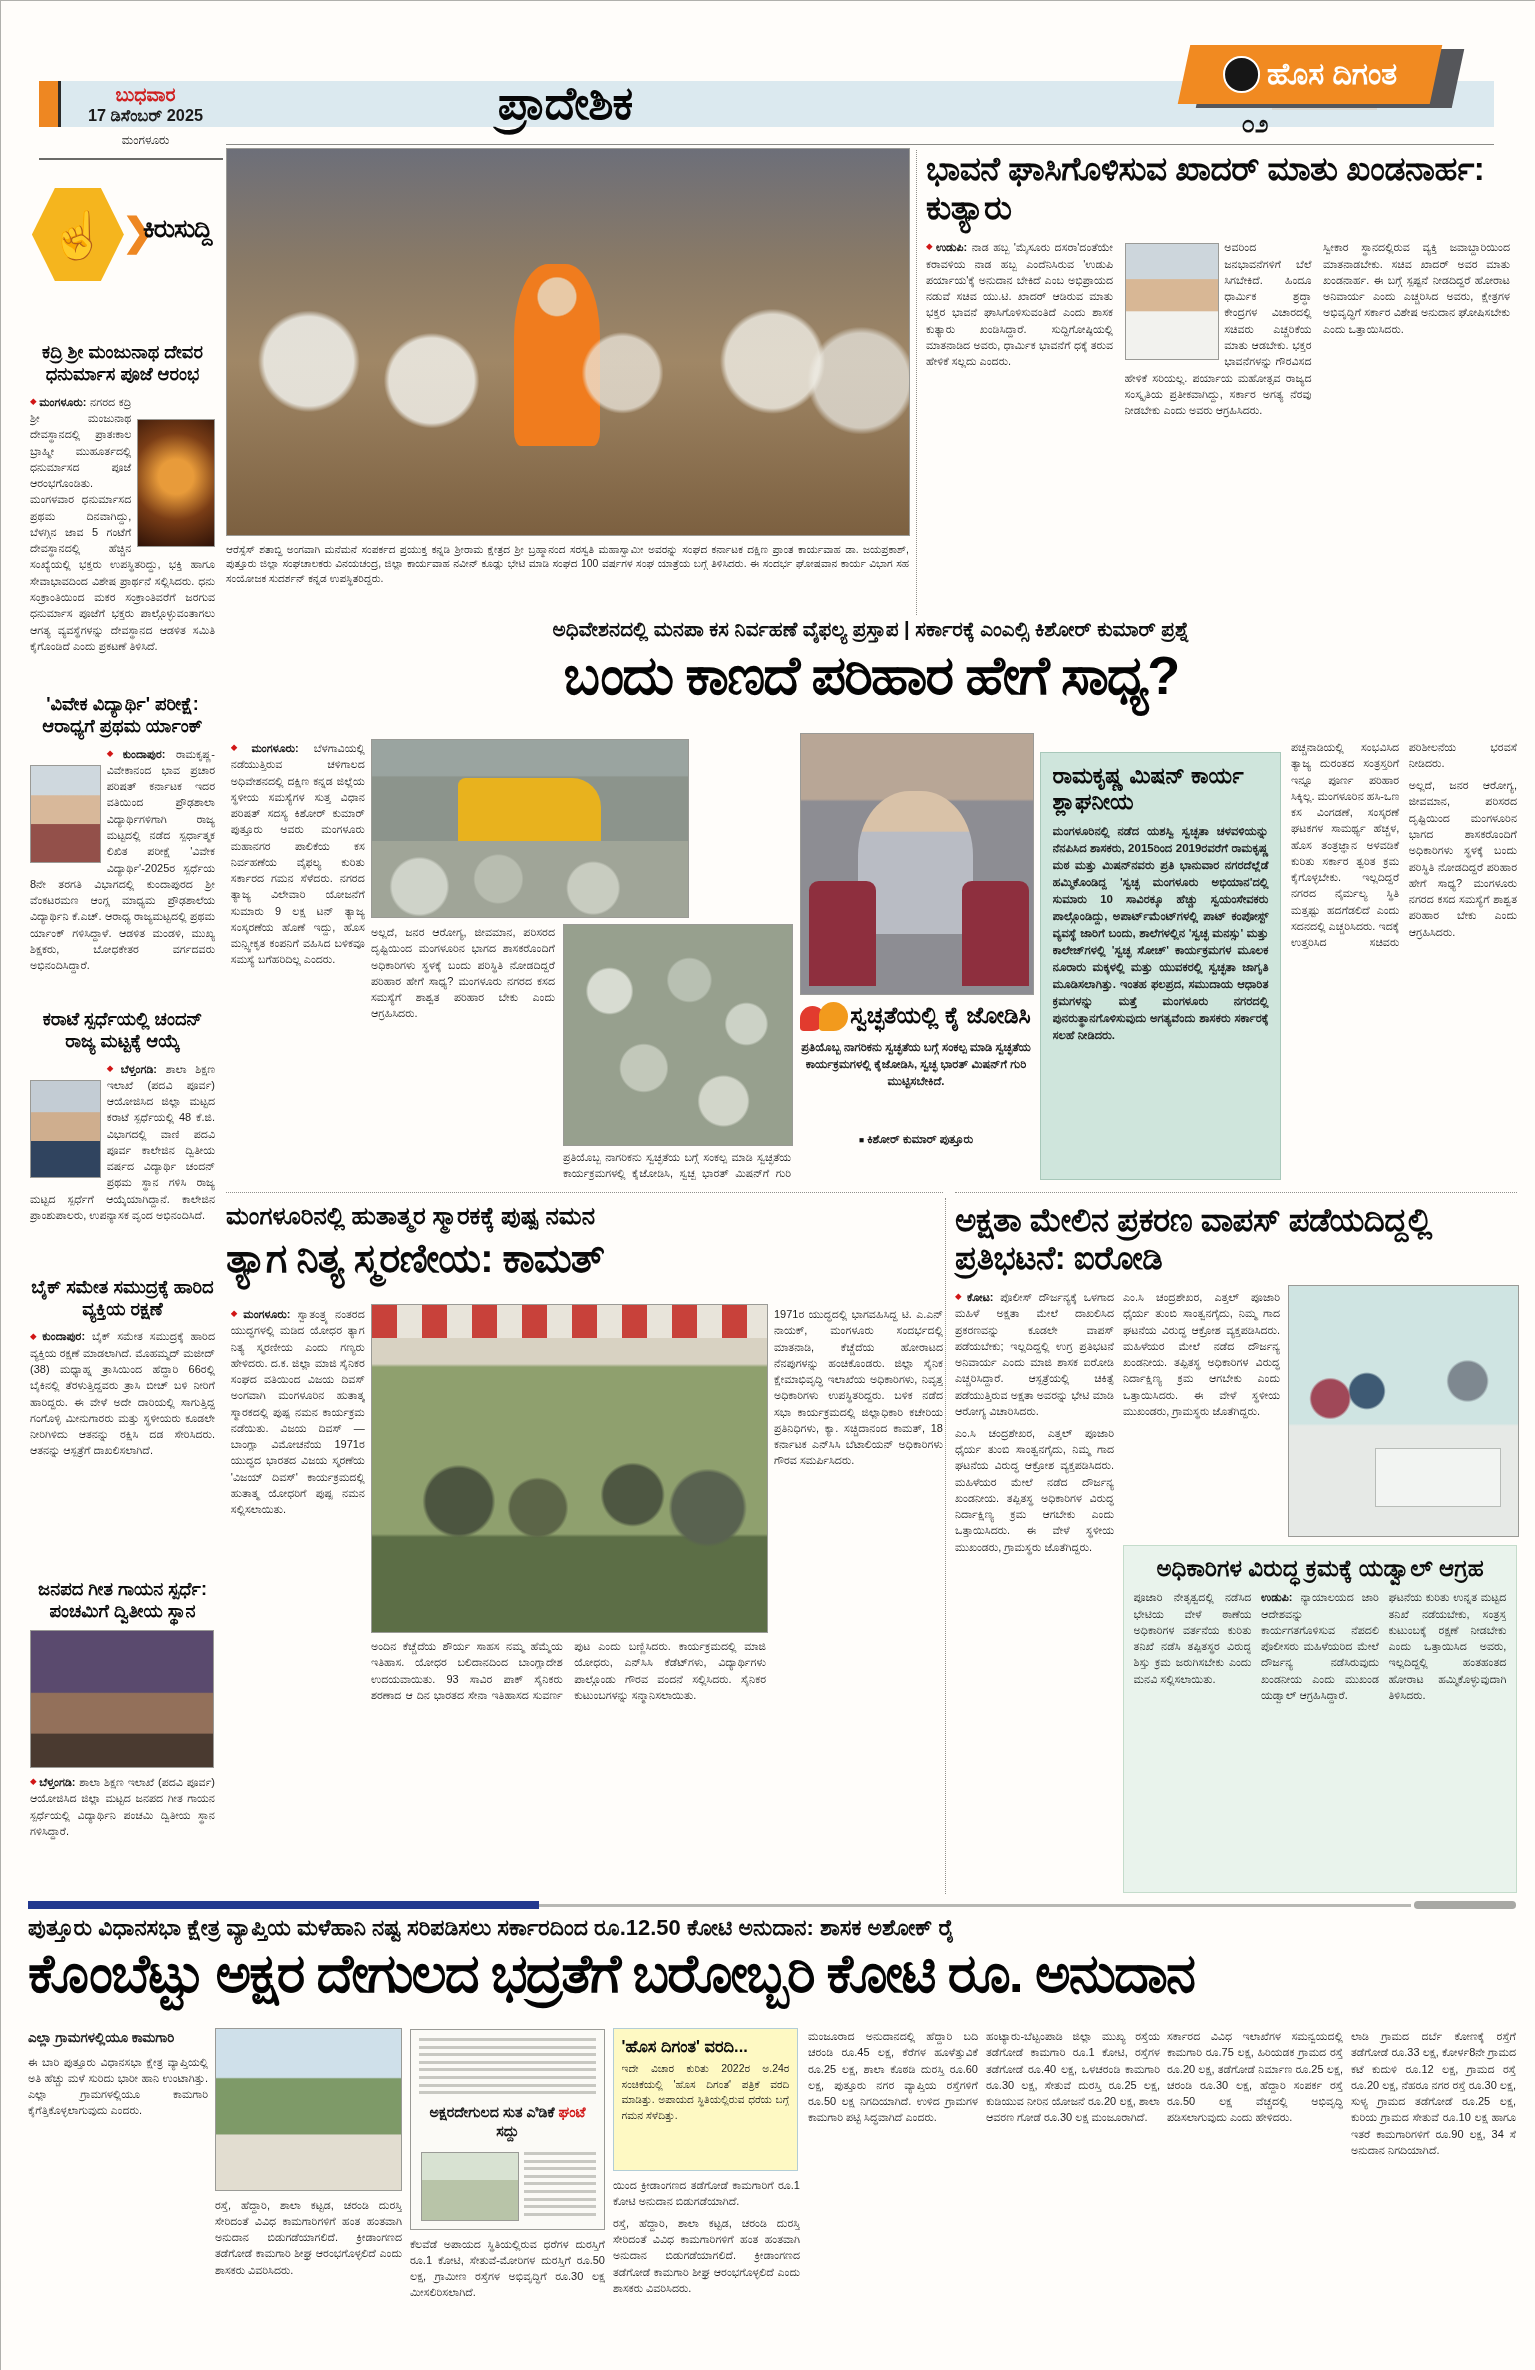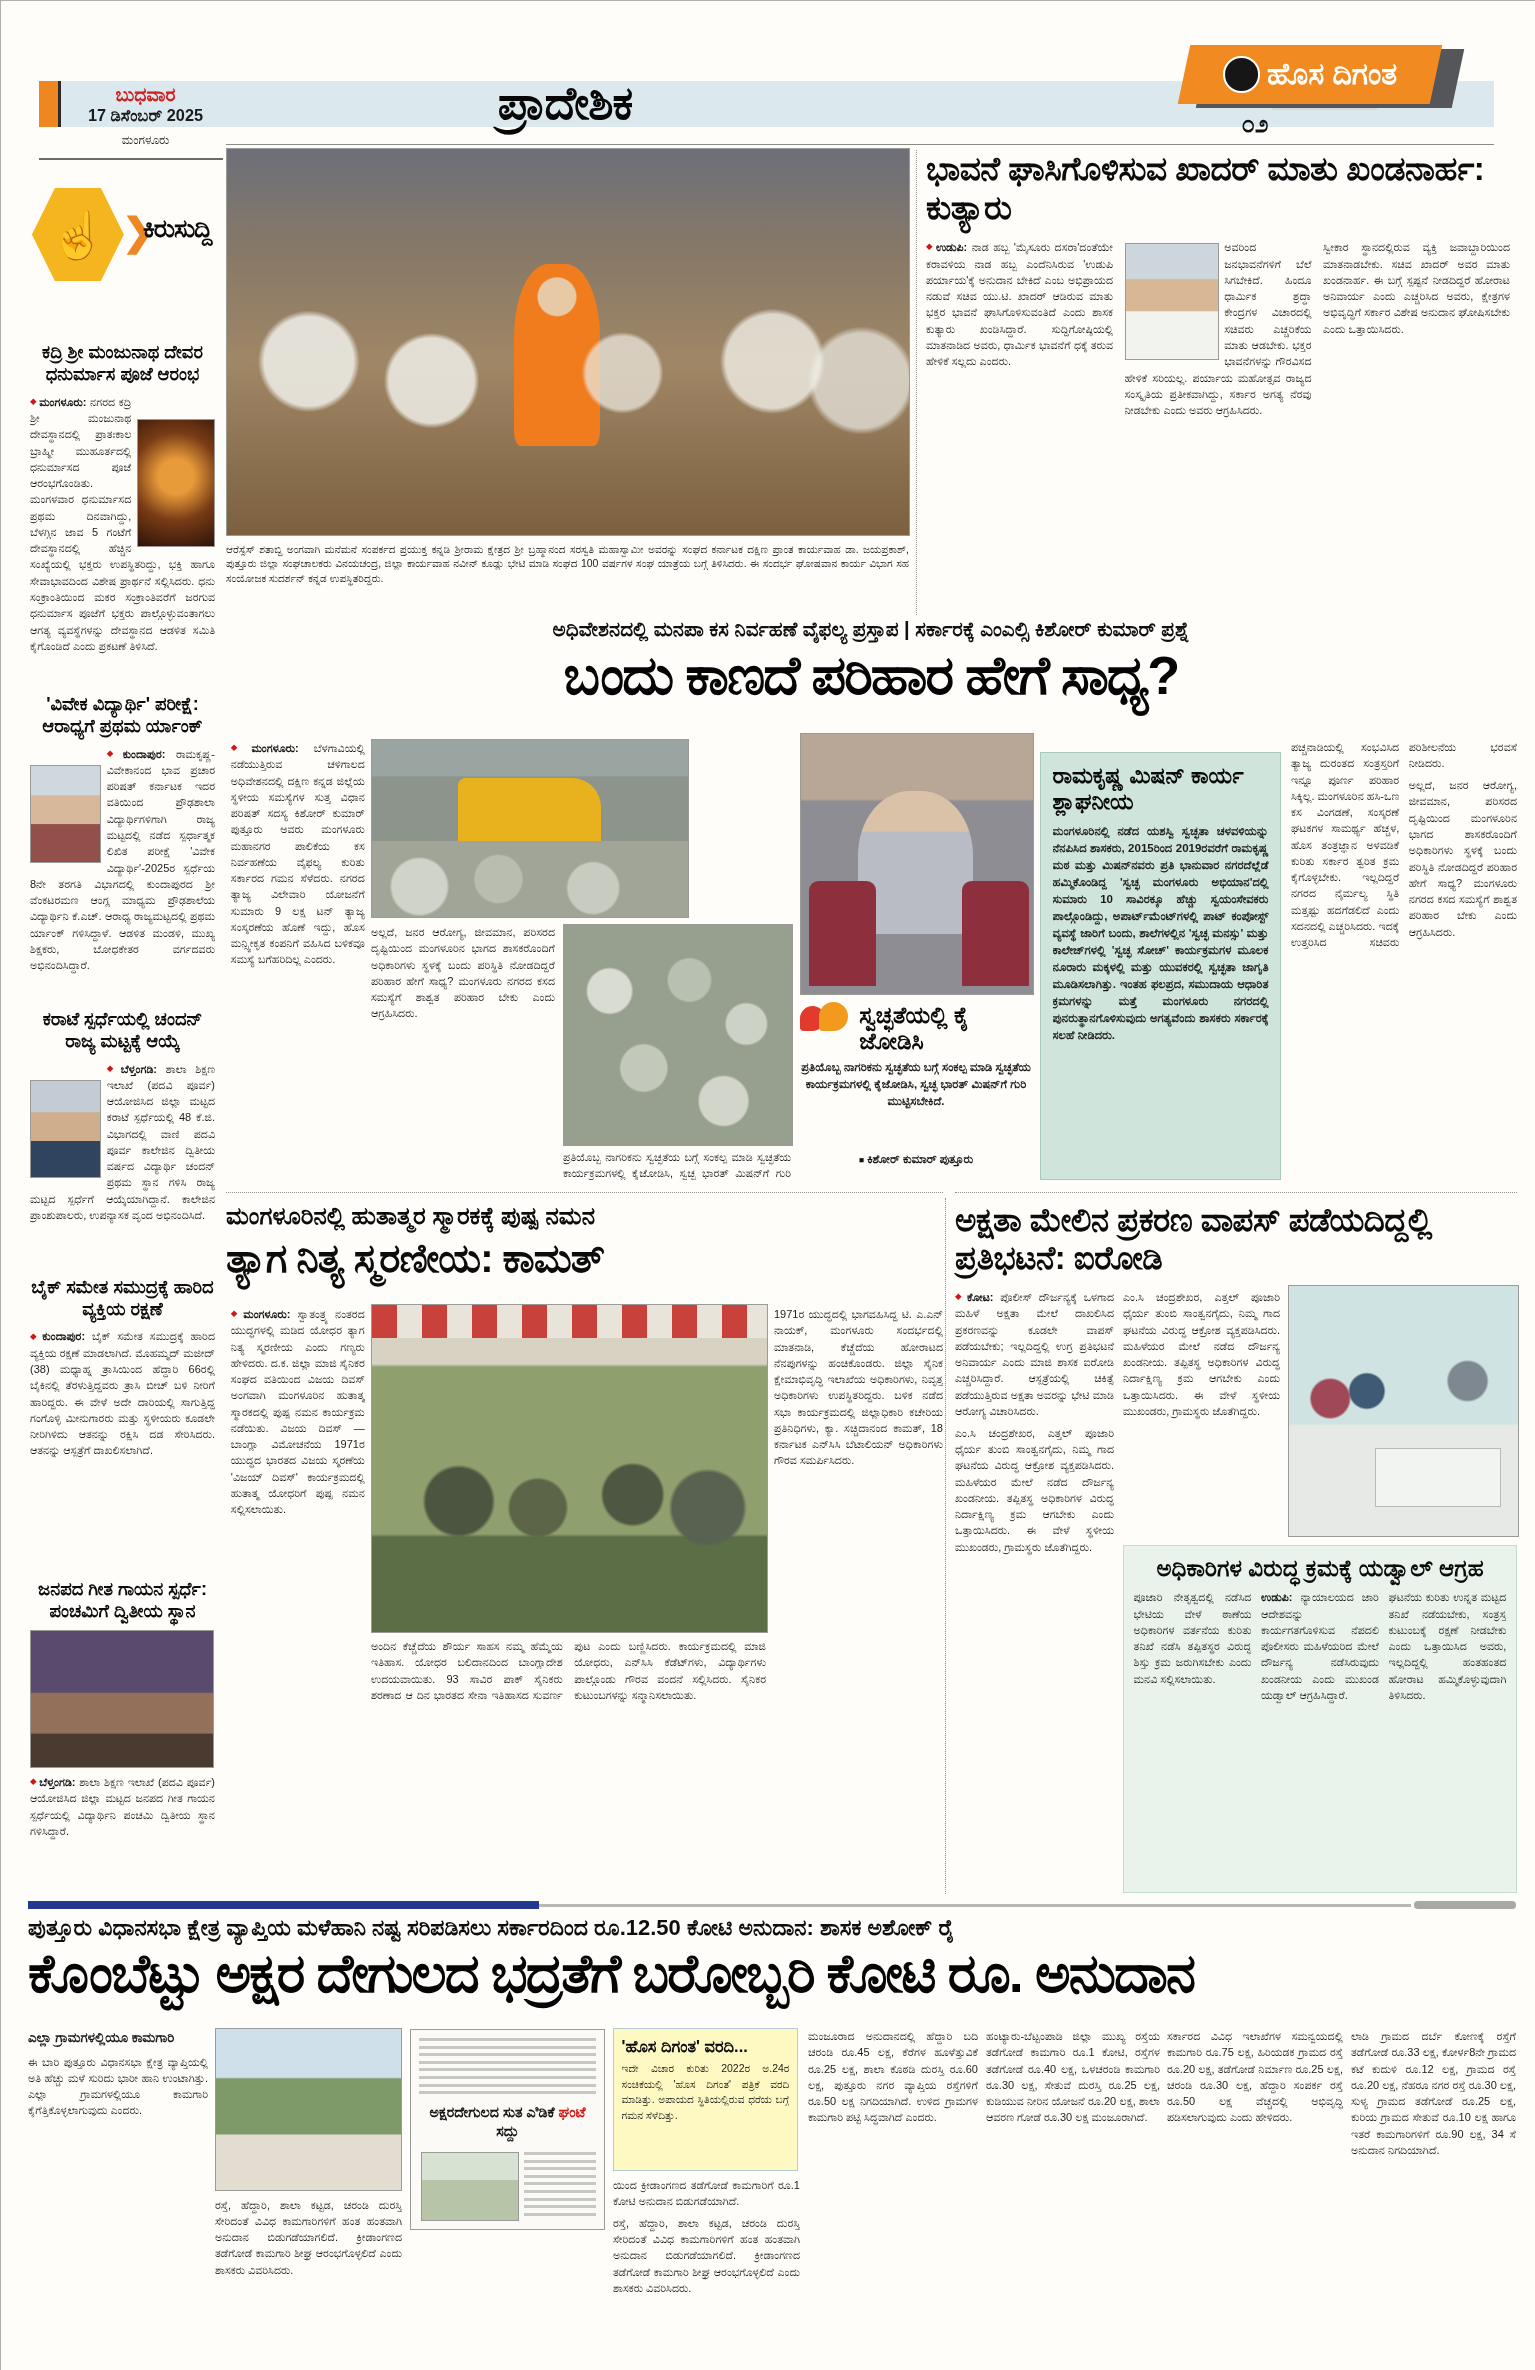--- a/index.html
+++ b/index.html
@@ -167,21 +167,21 @@
     </div>
 
     <div class="photo" id="ph-garb" style="position:absolute;left:337px;top:306px;width:228px;height:220px;"></div>
     <div class="body" style="position:absolute;left:337px;top:531px;width:228px;height:31px;">
       <p>ಪ್ರತಿಯೊಬ್ಬ ನಾಗರಿಕನು ಸ್ವಚ್ಛತೆಯ ಬಗ್ಗೆ ಸಂಕಲ್ಪ ಮಾಡಿ ಸ್ವಚ್ಛತೆಯ ಕಾರ್ಯಕ್ರಮಗಳಲ್ಲಿ ಕೈಜೋಡಿಸಿ, ಸ್ವಚ್ಛ ಭಾರತ್ ಮಿಷನ್‌ಗೆ ಗುರಿ ಮುಟ್ಟಿಸಬೇಕಿದೆ.</p>
     </div>
 
     <div class="photo" id="ph-mla" style="position:absolute;left:574px;top:115px;width:232px;height:260px;overflow:hidden;"></div>
 
     <div style="position:absolute;left:574px;top:384px;width:232px;height:178px;overflow:hidden;">
-      <div style="display:flex;align-items:flex-start;gap:11px;">
+      <div style="display:flex;align-items:flex-start;gap:2px;">
         <span style="white-space:nowrap;">
           <span class="qmark" style="background:#e23b2e;"></span><span class="qmark" style="background:#f29a1d;width:29px;height:29px;margin-left:-5.7px;"></span>
         </span>
         <span style="font-size:23px;font-weight:900;line-height:1.15;color:#0a0a0a;">ಸ್ವಚ್ಛತೆಯಲ್ಲಿ ಕೈ ಜೋಡಿಸಿ</span>
       </div>
       <div class="body" style="text-align:center;font-weight:bold;font-size:11.5px;margin-top:3.8px;height:92px;">ಪ್ರತಿಯೊಬ್ಬ ನಾಗರಿಕನು ಸ್ವಚ್ಛತೆಯ ಬಗ್ಗೆ ಸಂಕಲ್ಪ ಮಾಡಿ ಸ್ವಚ್ಛತೆಯ ಕಾರ್ಯಕ್ರಮಗಳಲ್ಲಿ ಕೈಜೋಡಿಸಿ, ಸ್ವಚ್ಛ ಭಾರತ್ ಮಿಷನ್‌ಗೆ ಗುರಿ ಮುಟ್ಟಿಸಬೇಕಿದೆ.</div>
       <div style="font-size:11.5px;font-weight:bold;text-align:center;margin-top:1.9px;">
         <span style="color:#111;font-size:8.6px;">■</span>
         <span>ಕಿಶೋರ್ ಕುಮಾರ್ ಪುತ್ತೂರು</span>
       </div>
@@ -275,20 +275,23 @@
         <div class="photo" style="width:193px;height:199px;background:#fbfaf6;position:relative;overflow:hidden;">
           <div style="position:absolute;left:7.6px;right:7.6px;top:7.6px;height:57px;
                       background:repeating-linear-gradient(180deg,#c8c8c2 0 2.9px,transparent 2.9px 7.6px);"></div>
           <div style="position:absolute;left:5.7px;right:5.7px;top:73px;font-size:14.3px;font-weight:900;text-align:center;line-height:1.3;">
             <span>ಅಕ್ಷರದೇಗುಲದ ಸುತ ಎಿಡಿಕೆ </span><span style="color:#d11616;">ಘಂಟೆ</span><span> ಸದ್ದು</span>
           </div>
           <div class="photo" id="ph-temple-sm" style="position:absolute;left:9.6px;top:122px;width:96px;height:67px;"></div>
           <div style="position:absolute;left:113px;right:7.6px;top:122px;height:67px;
                       background:repeating-linear-gradient(180deg,#c8c8c2 0 2.9px,transparent 2.9px 7.6px);"></div>
         </div>
+        <div class="body" style="height:117px;margin-top:5.7px;">
+          <p>ಕೆಲವೆಡೆ ಅಪಾಯದ ಸ್ಥಿತಿಯಲ್ಲಿರುವ ಧರೆಗಳ ದುರಸ್ತಿಗೆ ರೂ.1 ಕೋಟಿ, ಸೇತುವೆ-ಮೋರಿಗಳ ದುರಸ್ತಿಗೆ ರೂ.50 ಲಕ್ಷ, ಗ್ರಾಮೀಣ ರಸ್ತೆಗಳ ಅಭಿವೃದ್ಧಿಗೆ ರೂ.30 ಲಕ್ಷ ಮೀಸಲಿರಿಸಲಾಗಿದೆ.</p>
+        </div>
       </div>
 
       <div style="position:absolute;left:585px;top:0;width:187px;height:323px;">
         <div style="width:185px;height:143px;background:#fef9c3;border:1px solid #b2cdd6;padding:7.6px;box-sizing:border-box;overflow:hidden;">
           <div style="font-size:16.3px;font-weight:900;color:#0a0a0a;">'ಹೊಸ ದಿಗಂತ' ವರದಿ...</div>
           <div class="body" style="margin-top:5.7px;font-size:10.5px;height:92px;">ಇದೇ ವಿಚಾರ ಕುರಿತು 2022ರ ಅ.24ರ ಸಂಚಿಕೆಯಲ್ಲಿ 'ಹೊಸ ದಿಗಂತ' ಪತ್ರಿಕೆ ವರದಿ ಮಾಡಿತ್ತು. ಅಪಾಯದ ಸ್ಥಿತಿಯಲ್ಲಿರುವ ಧರೆಯ ಬಗ್ಗೆ ಗಮನ ಸೆಳೆದಿತ್ತು.</div>
         </div>
         <div class="body" style="height:168px;margin-top:5.7px;">
           <p>ಯಿಂದ ಕ್ರೀಡಾಂಗಣದ ತಡೆಗೋಡೆ ಕಾಮಗಾರಿಗೆ ರೂ.1 ಕೋಟಿ ಅನುದಾನ ಬಿಡುಗಡೆಯಾಗಿದೆ.</p>
           <p>ರಸ್ತೆ, ಹೆದ್ದಾರಿ, ಶಾಲಾ ಕಟ್ಟಡ, ಚರಂಡಿ ದುರಸ್ತಿ ಸೇರಿದಂತೆ ವಿವಿಧ ಕಾಮಗಾರಿಗಳಿಗೆ ಹಂತ ಹಂತವಾಗಿ ಅನುದಾನ ಬಿಡುಗಡೆಯಾಗಲಿದೆ. ಕ್ರೀಡಾಂಗಣದ ತಡೆಗೋಡೆ ಕಾಮಗಾರಿ ಶೀಘ್ರ ಆರಂಭಗೊಳ್ಳಲಿದೆ ಎಂದು ಶಾಸಕರು ವಿವರಿಸಿದರು.</p>

